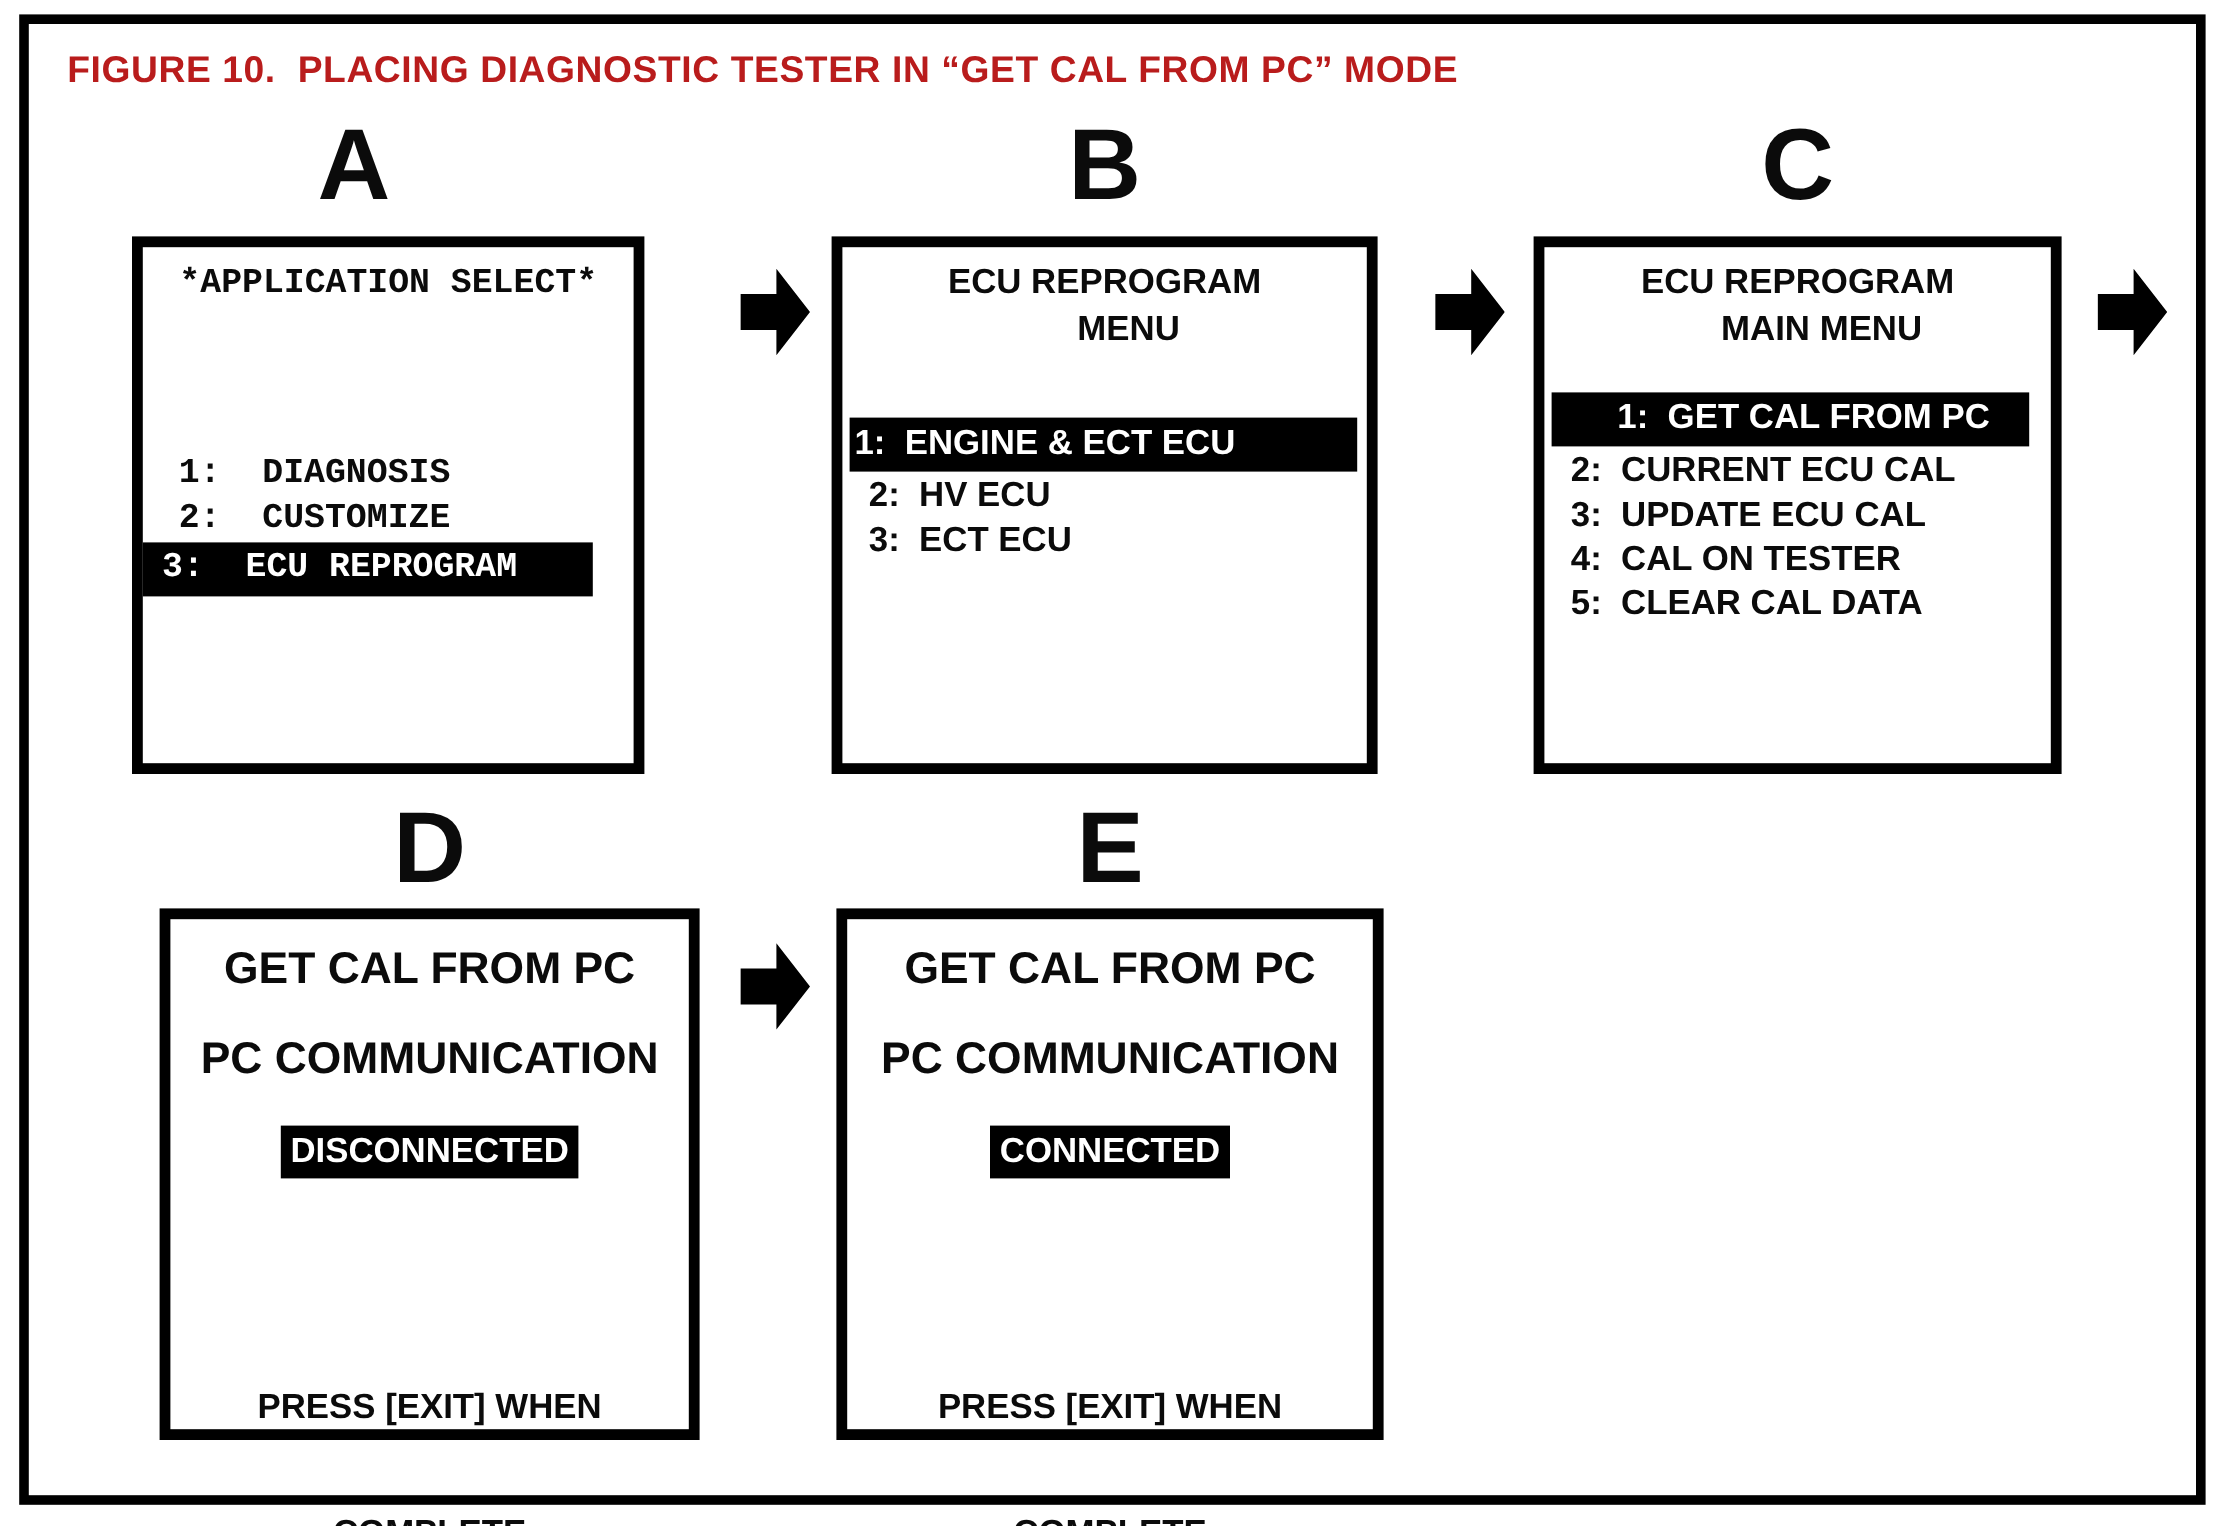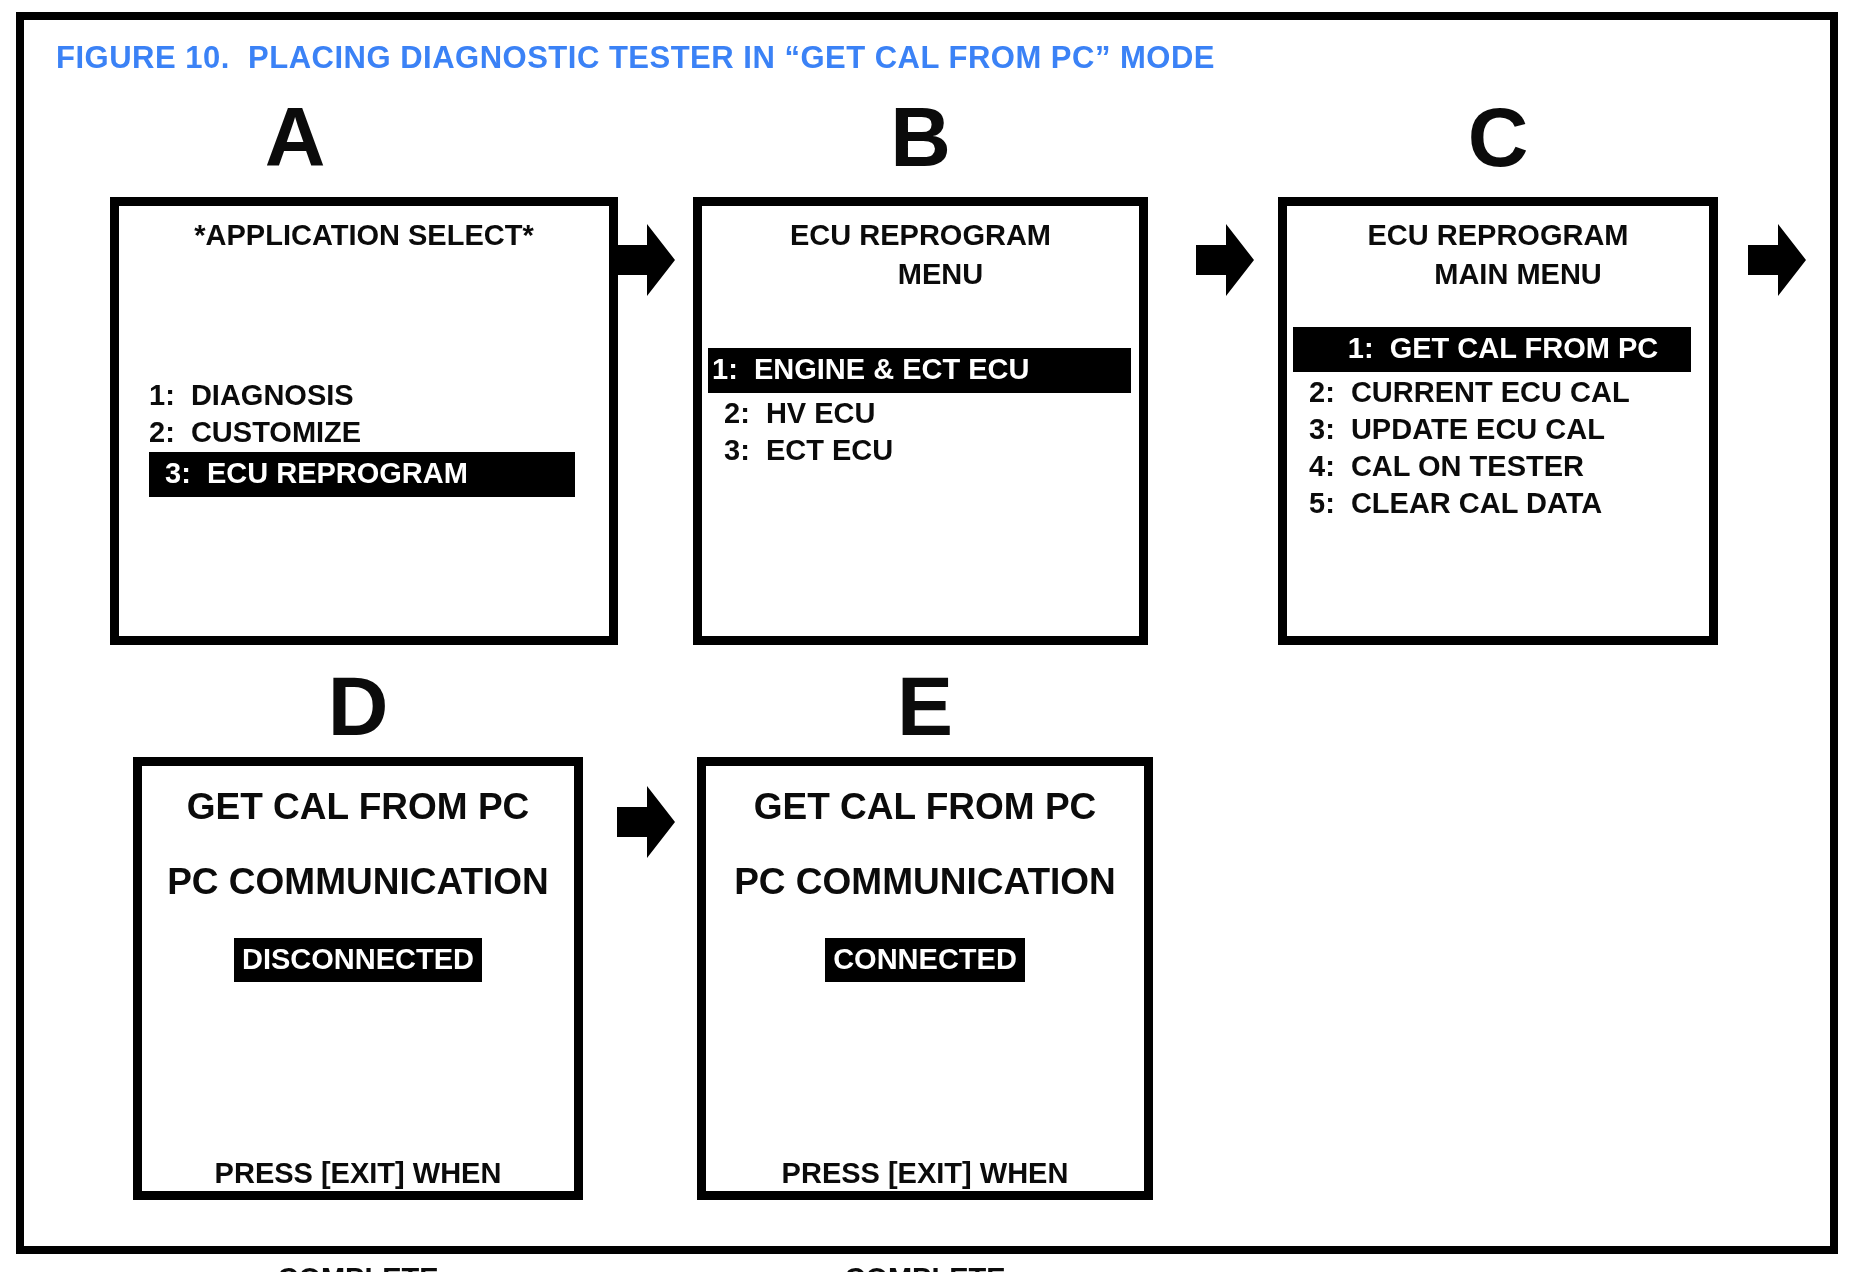--- a/index.html
+++ b/index.html
@@ -1,51 +1,51 @@
 <!DOCTYPE html>
 <html><head>
 <meta charset="utf-8">
 <style>
   html,body{margin:0;padding:0;background:#fff;}
   .page{position:relative;width:1854px;height:1272px;background:#fff;overflow:hidden;
         font-family:"Liberation Sans",sans-serif;font-weight:bold;color:#0b0b0b;}
   .frame{position:absolute;left:16px;top:12px;width:1822px;height:1242px;
          border:8px solid #000;box-sizing:border-box;background:#fff;}
   .fig-title{position:absolute;left:56px;top:40px;font-size:31px;letter-spacing:.5px;
-             color:#3b82f6;white-space:pre;}
+             color:#b91c1c;white-space:pre;}
   .step-label{position:absolute;font-size:84px;line-height:88px;text-align:center;color:#0b0b0b;}
   .screen{position:absolute;border:9px solid #000;background:#fff;box-sizing:border-box;}
   .screen-title{position:absolute;left:0;right:0;text-align:center;font-size:29px;
                 line-height:39px;white-space:pre;}
   .menu{position:absolute;left:0;right:0;display:flex;flex-direction:column;gap:3px;
         align-items:stretch;}
   .item{white-space:pre;font-size:29px;line-height:34px;}
   .item.hl{background:#000;color:#fff;padding-top:4px;padding-bottom:7px;}
   #screen-a .item{padding-left:30px;}
-  #screen-a .item.hl{margin-left:30px;margin-right:34px;padding-left:16px;}
+  #screen-a .item.hl{margin-right:34px;padding-left:16px;}
   #screen-b .item,#screen-c .item{padding-left:22px;}
   #screen-b .item.hl{margin-left:6px;margin-right:8px;padding-left:4px;}
   #screen-c .item.hl{margin-left:6px;margin-right:18px;text-align:center;}
   .center-line{position:absolute;left:0;right:0;text-align:center;font-size:37px;
                line-height:34px;white-space:pre;}
   .status-row{position:absolute;left:0;right:0;display:flex;justify-content:center;}
   .status-row .status{background:#000;color:#fff;font-size:29px;line-height:30px;
                       padding:6px 8px 8px;white-space:pre;}
   .footer{position:absolute;left:0;right:0;text-align:center;font-size:29px;
           line-height:35px;white-space:pre;}
   .arrow{position:absolute;width:58px;height:76px;}
   .arrow svg{display:block;width:100%;height:100%;}
   
   #label-a{left:64px;top:93px;width:462px;}
   #label-b{left:693px;top:93px;width:455px;}
   #label-c{left:1278px;top:93px;width:440px;}
   #label-d{left:133px;top:662px;width:450px;}
   #label-e{left:697px;top:662px;width:456px;}
   
-  #screen-a{left:110px;top:197px;width:508px;height:448px;}
+  #screen-a{left:110px;top:197px;width:427px;height:448px;font-family:Liberation Mono, monospace;}
   #screen-b{left:693px;top:197px;width:455px;height:448px;}
   #screen-c{left:1278px;top:197px;width:440px;height:448px;}
   #screen-d{left:133px;top:757px;width:450px;height:443px;}
   #screen-e{left:697px;top:757px;width:456px;height:443px;}
   #screen-a .screen-title{top:10px;}
   #screen-b .t1,#screen-c .t1{top:10px;}
   #screen-b .t2,#screen-c .t2{top:49px;margin-left:40px;}
   #screen-a .menu{top:172px;}
   #screen-b .menu{top:142px;}
   #screen-c .menu{top:121px;}

